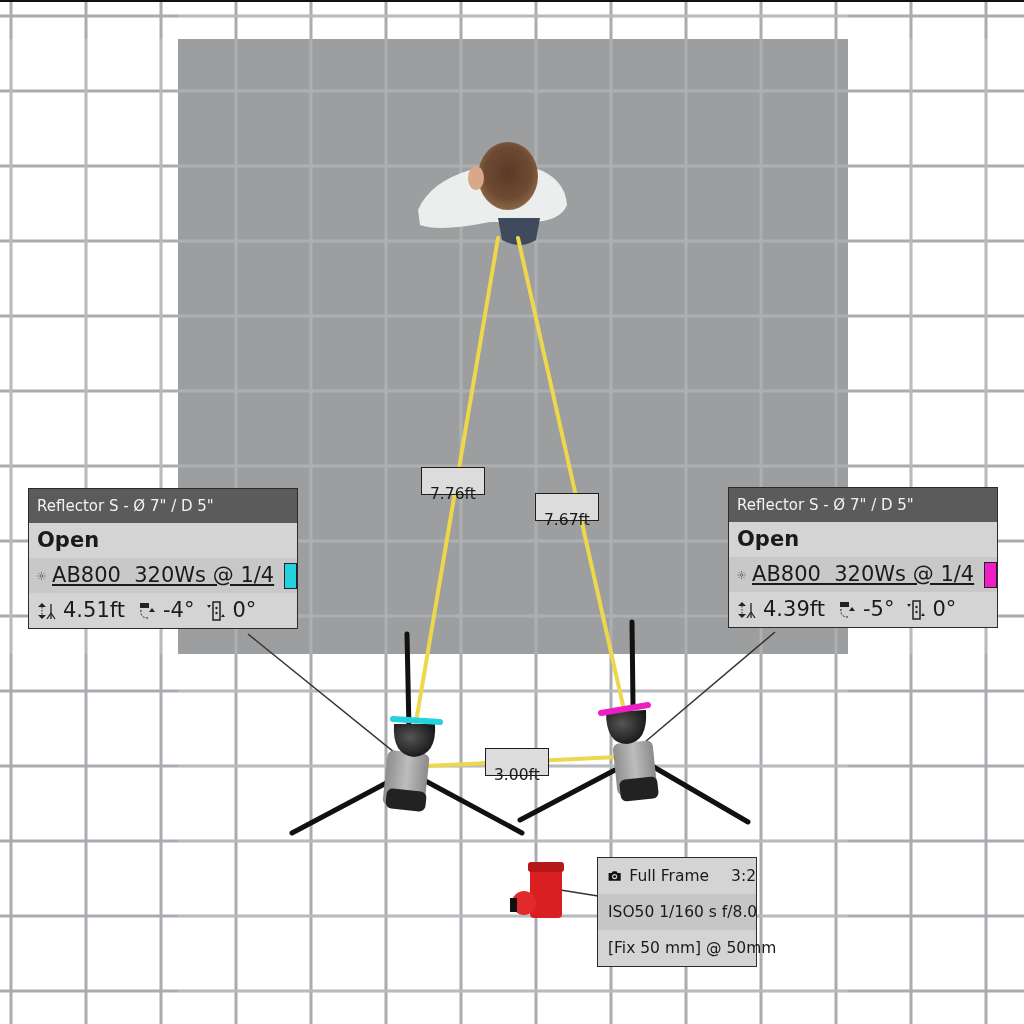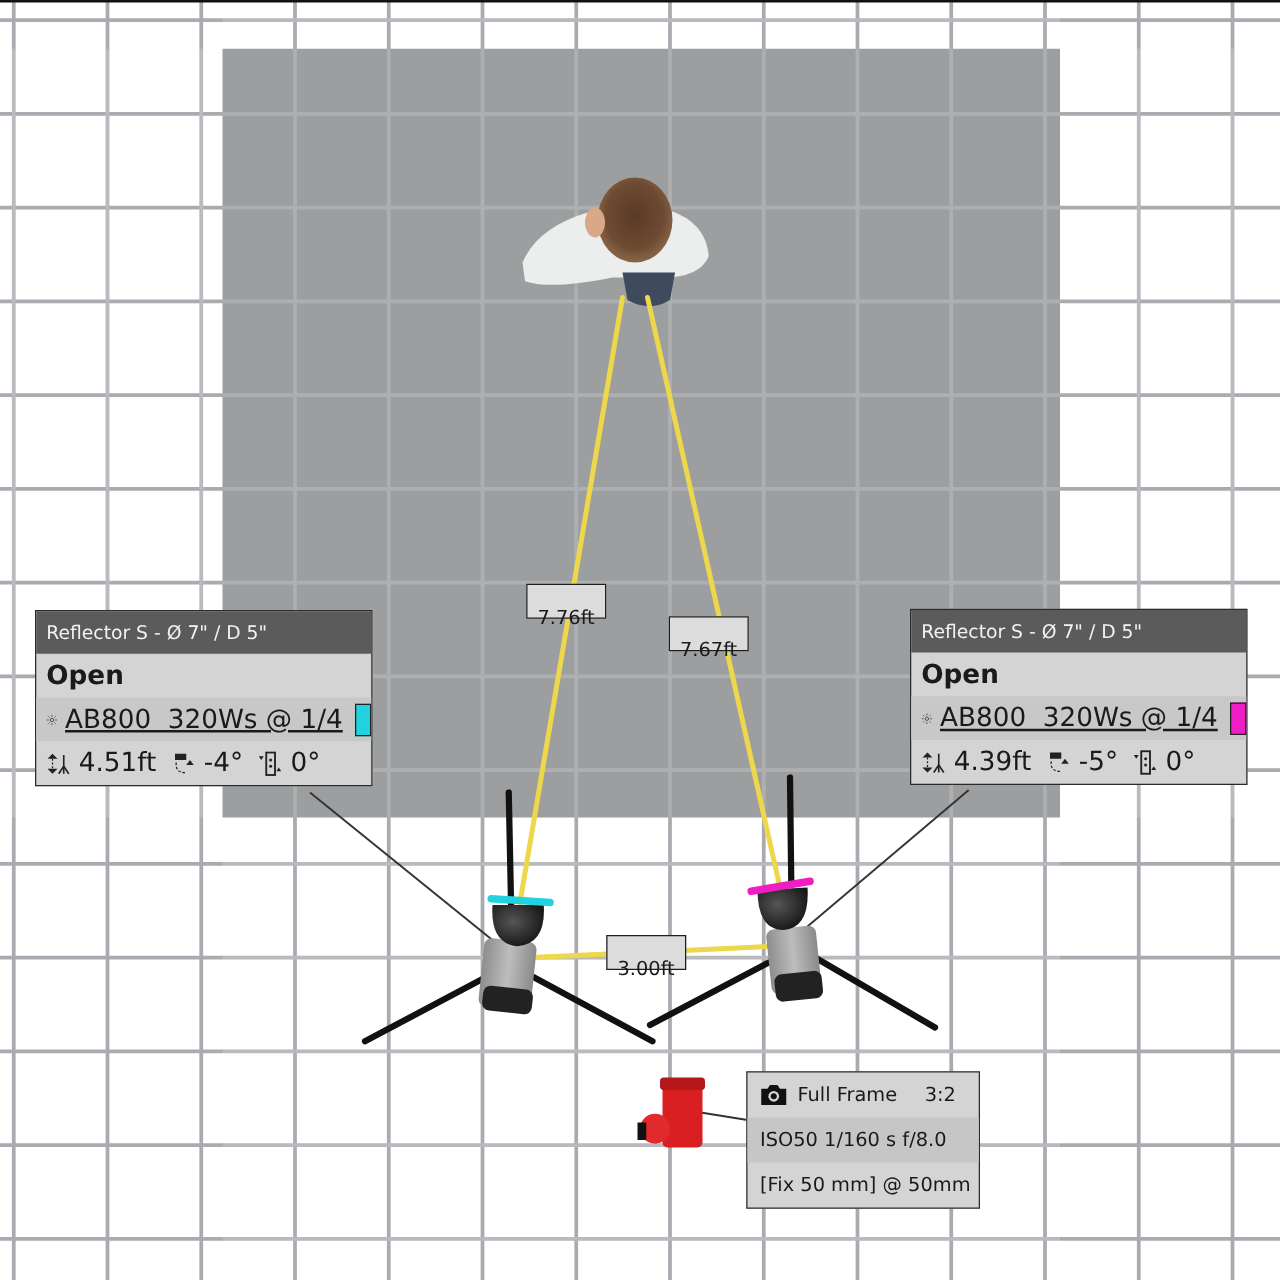--- a/index.html
+++ b/index.html
@@ -7,21 +7,21 @@
     font-family:"DejaVu Sans", sans-serif; }
   #canvas { position:absolute; left:0; top:0; }
   .panel { position:absolute; background:#d4d4d4; border:1.5px solid #2b2b2b; box-sizing:border-box; color:#1a1a1a; }
   .panel .hdr { background:#5b5b5b; color:#f2f2f2; font-size:15px; height:34px; line-height:34px; padding-left:8px; }
   .panel .row { height:35px; line-height:35px; padding-left:8px; font-size:21px; display:flex; align-items:center; white-space:nowrap; }
   .panel .row.alt { background:#c8c8c8;text-decoration:underline; }
   .ico { display:inline-block; width:20px; height:20px; margin-right:6px; vertical-align:middle; }
   .swatch { width:26px; height:26px; border:1.5px solid #222; box-sizing:border-box; margin-left:10px; }
   .dist { position:absolute; background:#dcdcdc; border:1.5px solid #1e1e1e; font-size:15.5px; color:#1a1a1a;
     height:28px; line-height:28px; padding:12px 8px; box-sizing:border-box; }
-  .cam { position:absolute; left:597px; top:857px; width:187px; background:#d4d4d4; border:1.5px solid #2b2b2b;
+  .cam { position:absolute; left:597px; top:857px; width:160px; background:#d4d4d4; border:1.5px solid #2b2b2b;
     box-sizing:border-box; font-size:15.5px; color:#1a1a1a; }
   .cam .row { height:36px; line-height:36px; padding-left:10px; display:flex; align-items:center; white-space:nowrap; }
   .cam .row.alt { background:#c6c6c6; }
 </style>
 </head>
 <body>
 
 <svg id="canvas" width="1024" height="1024">
   <defs>
     <radialGradient id="hair" cx="50%" cy="45%" r="55%">

